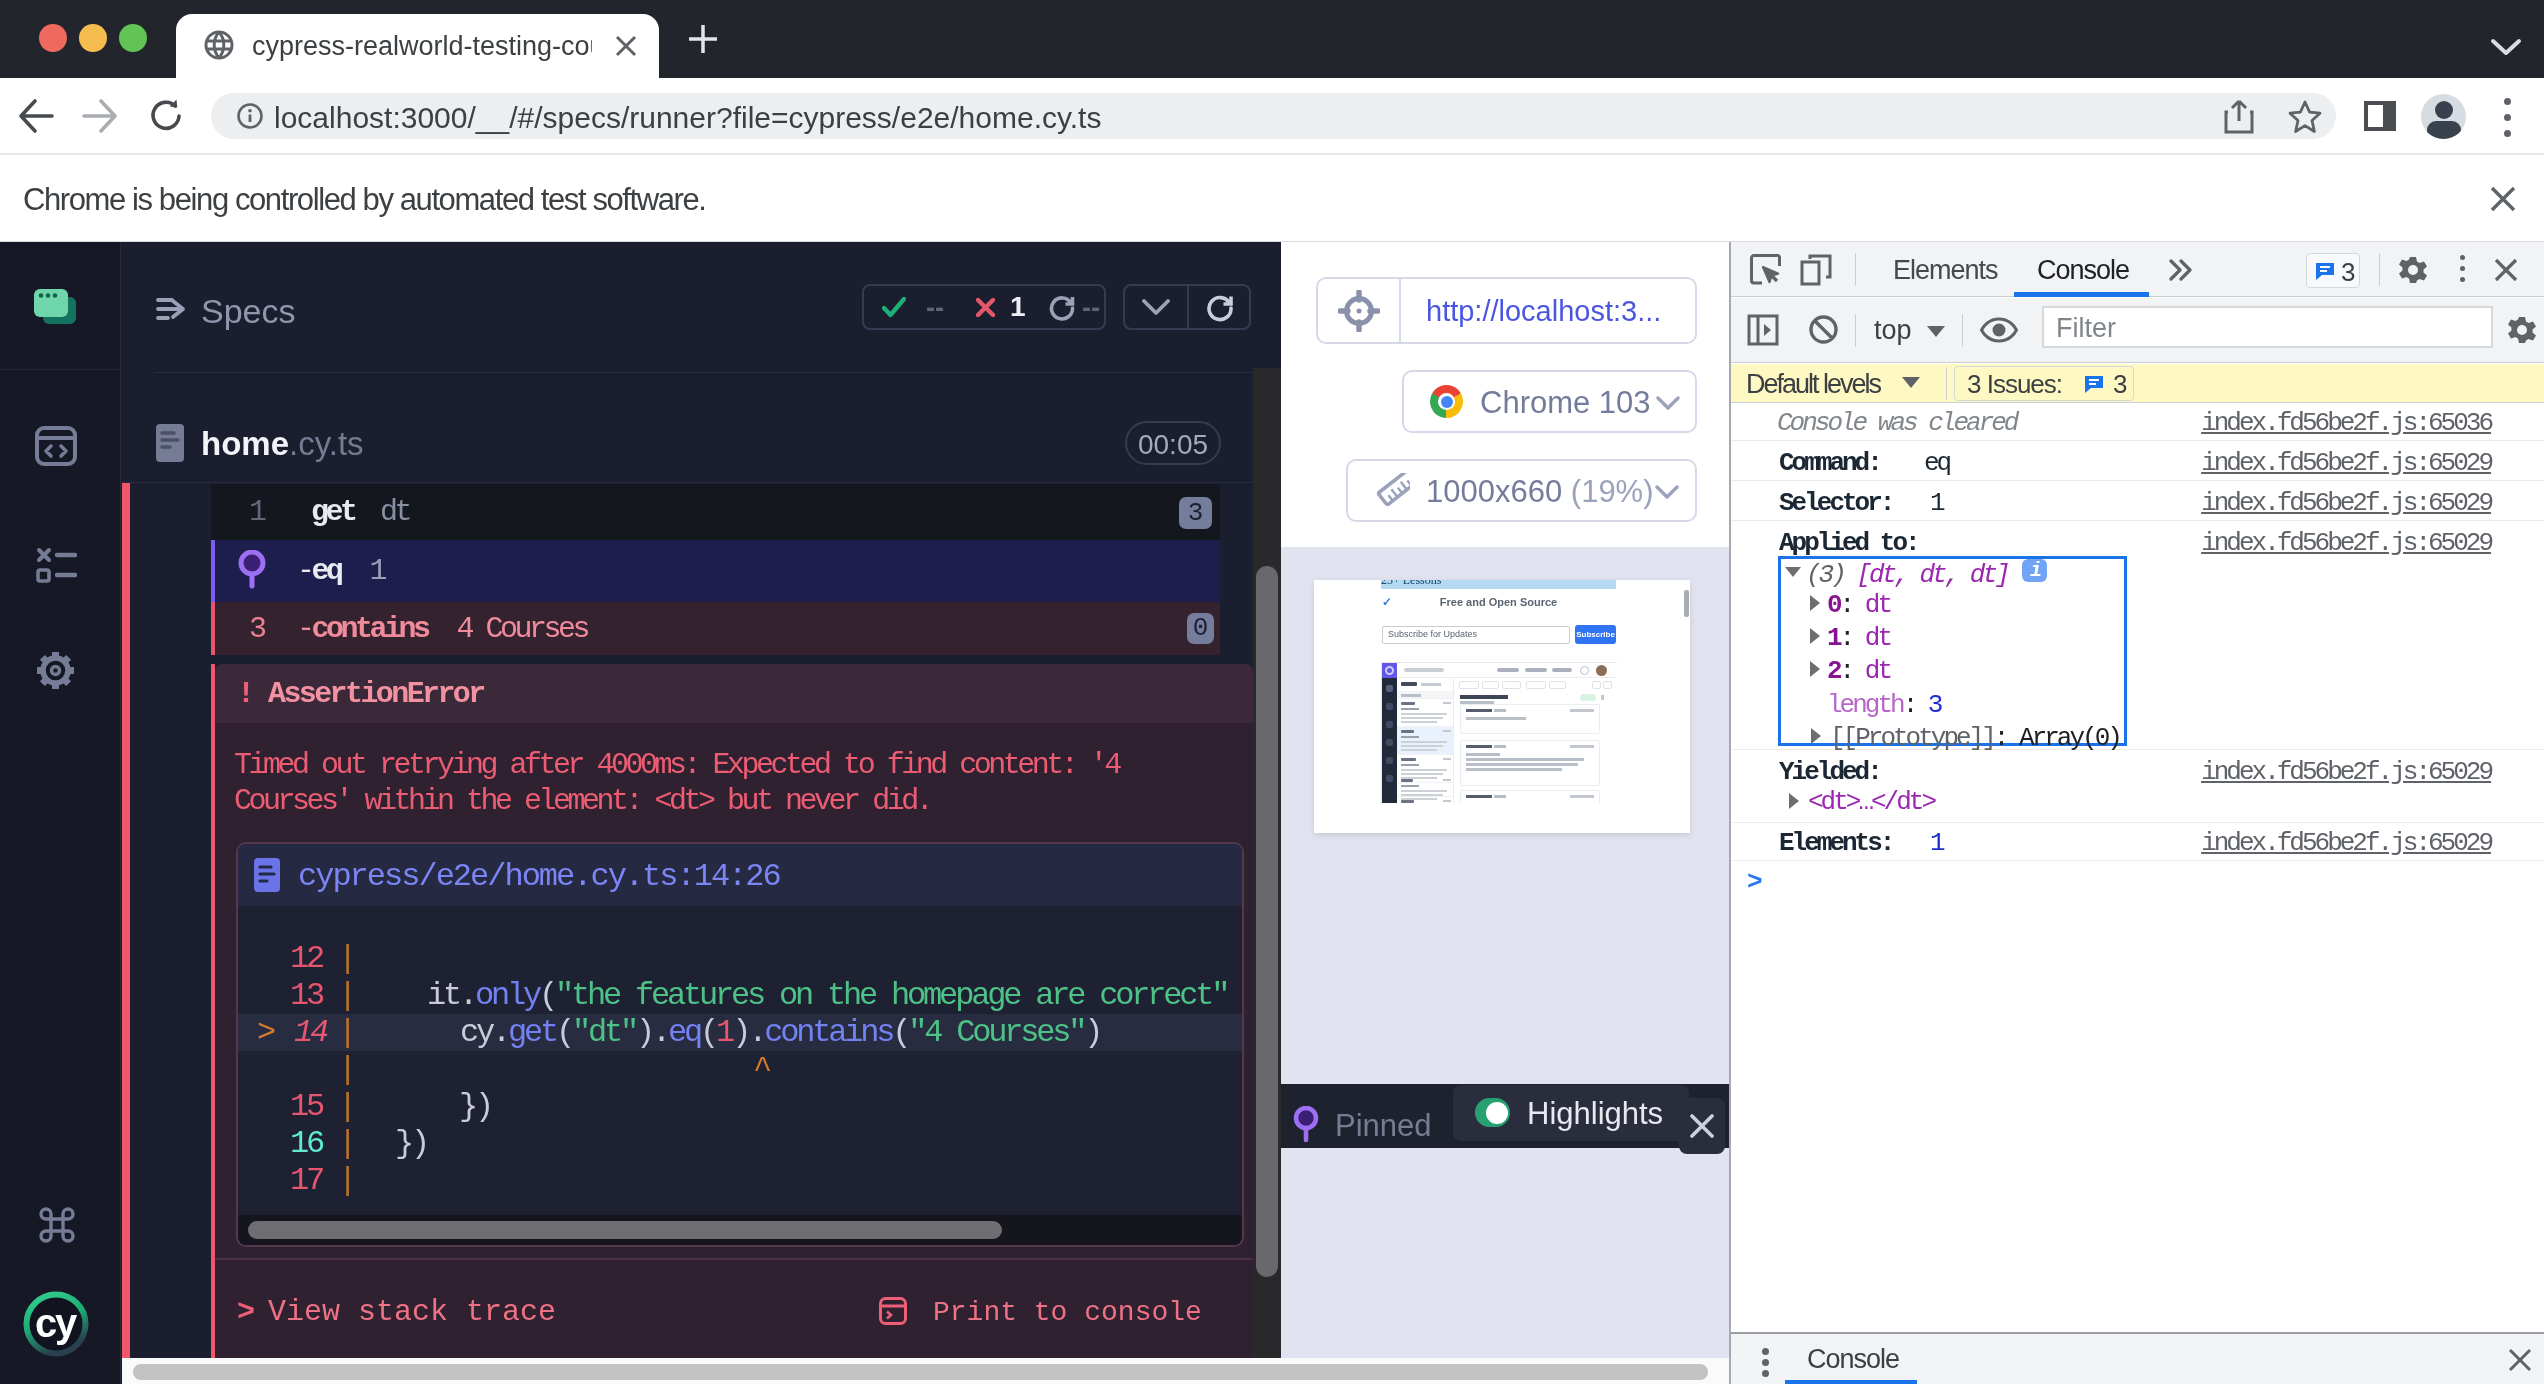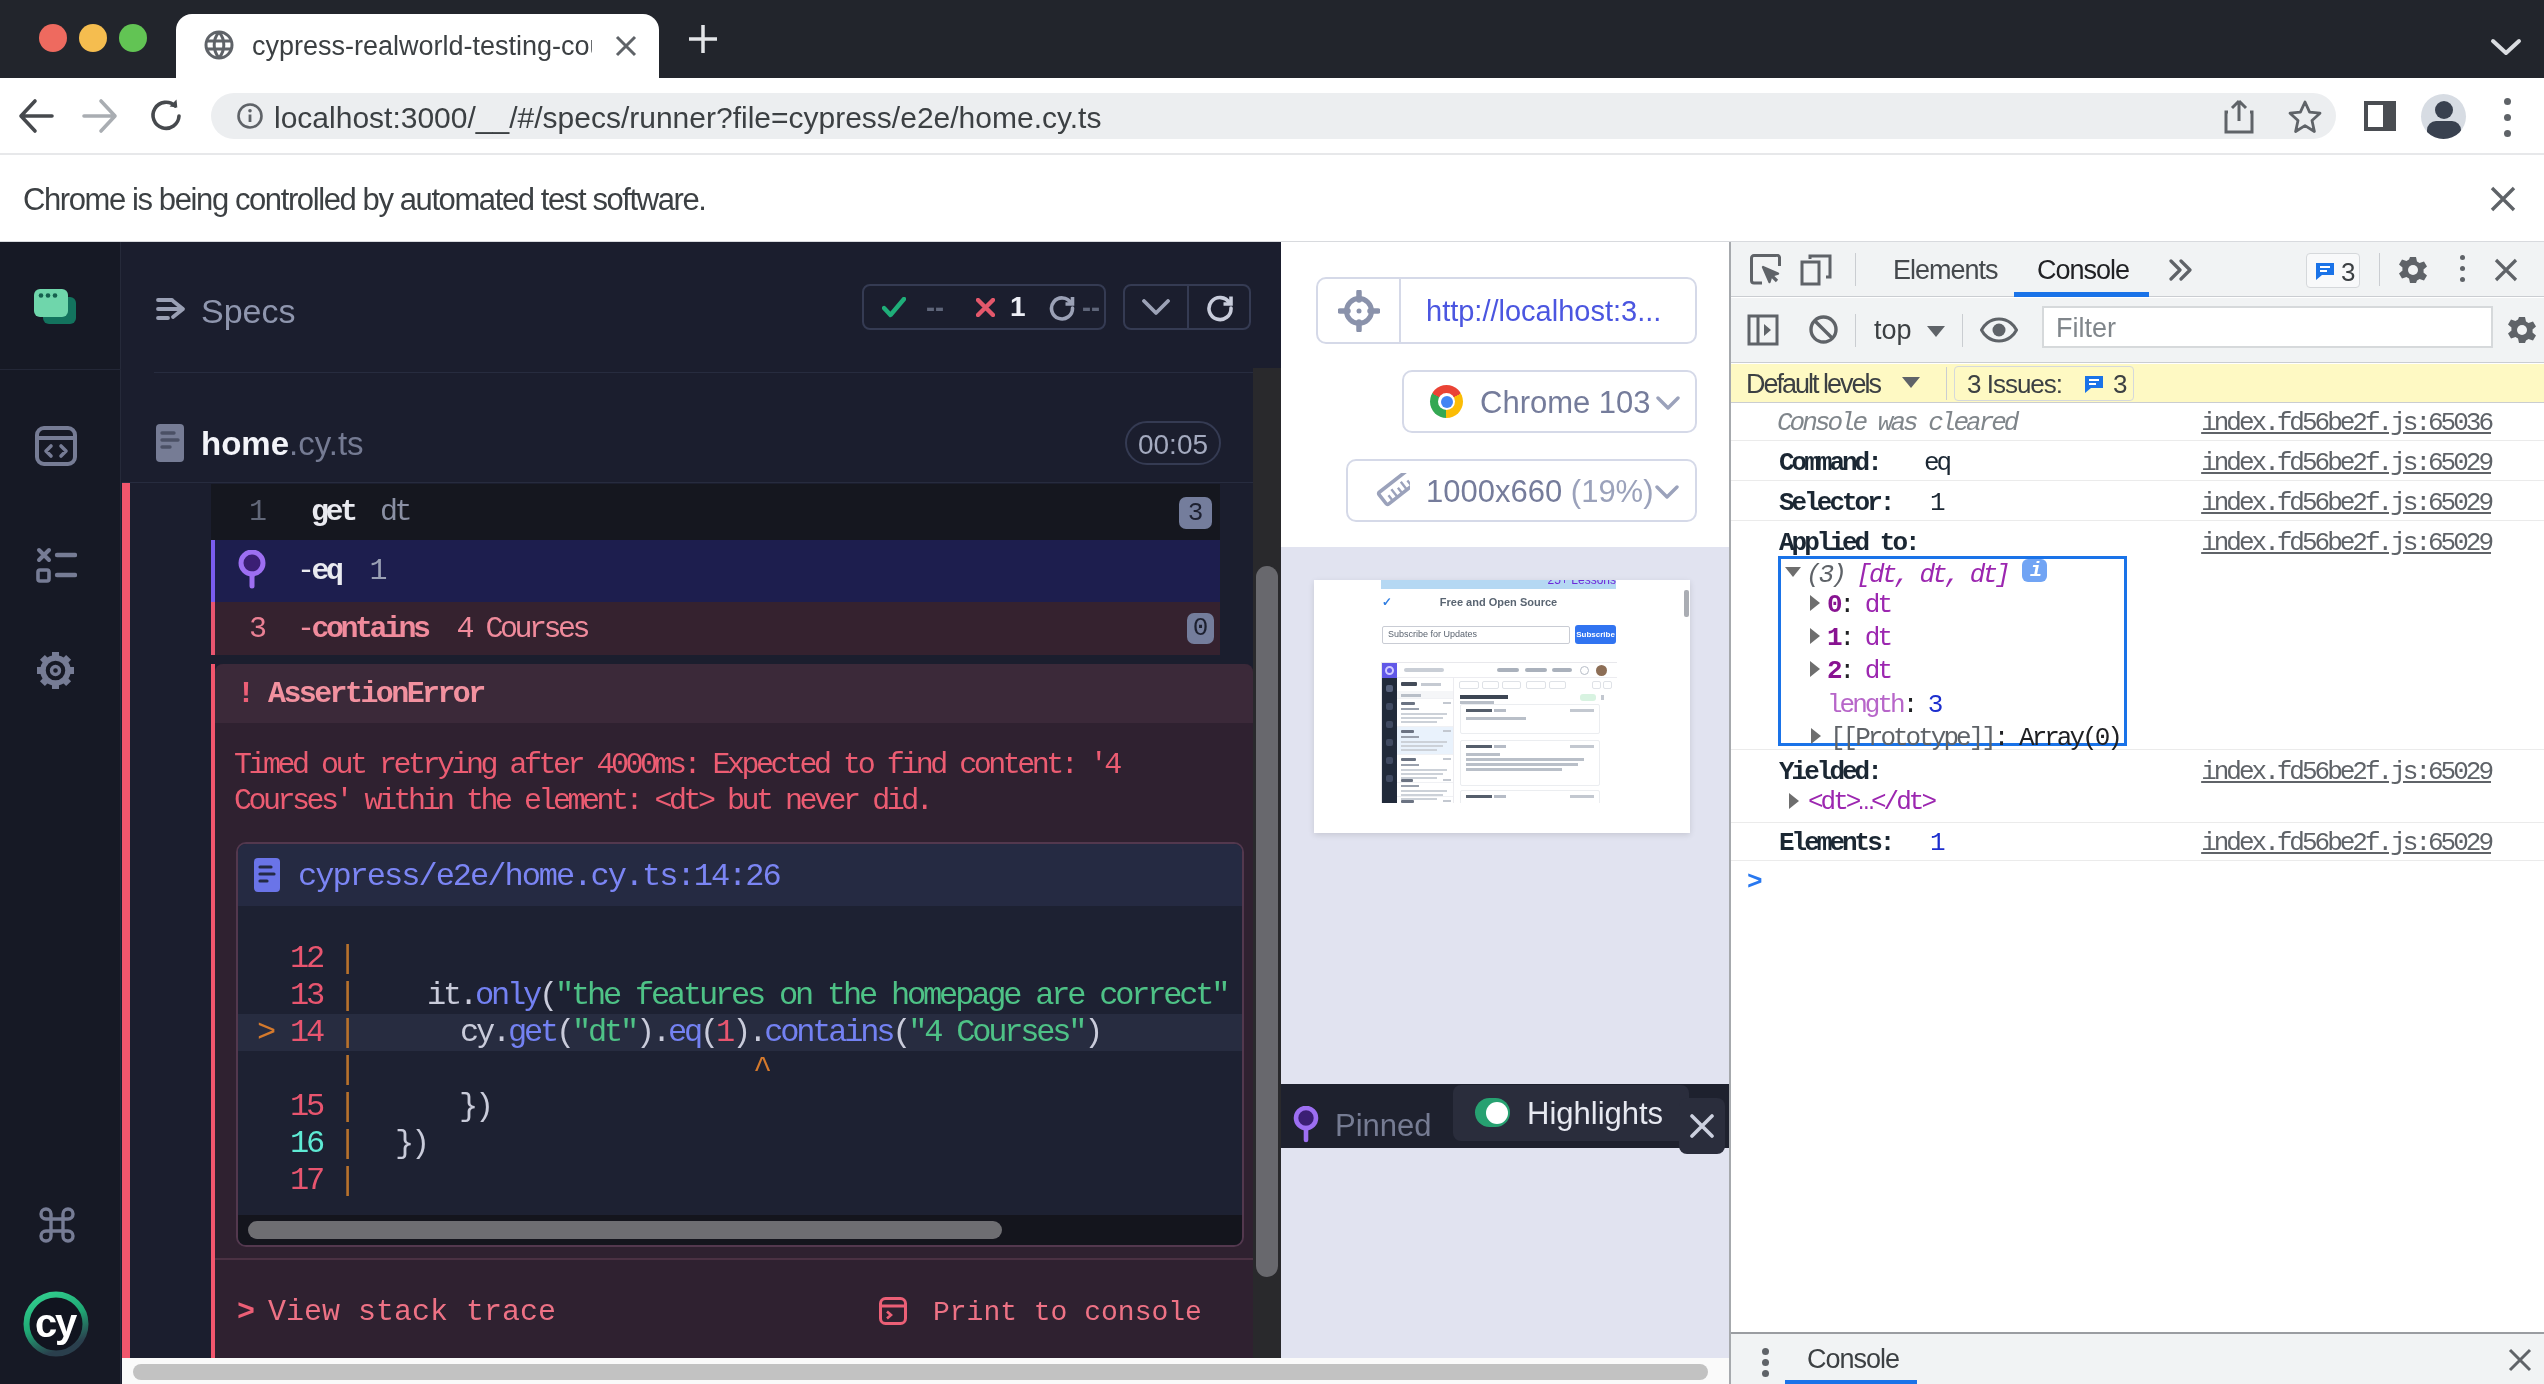--- a/index.html
+++ b/index.html
@@ -204,21 +204,21 @@
           <path d="M6 9 H17 M6 16 H20 M6 23 H13" stroke="#232944" stroke-width="3.2" stroke-linecap="round"></path>
         </svg>
         <div class="abs mono" style="left:60px;top:14px;font-size:32px;letter-spacing:-2px;color:#7b85f4;">cypress/e2e/home.cy.ts:14:26</div>
       </div>
       <div class="abs" style="left:0;top:170px;width:1004px;height:37px;background:#272c40;"></div>
       <div class="abs mono" style="left:0;top:96px;width:1004px;font-size:32px;letter-spacing:-3.2px;line-height:37px;white-space:pre;">
         <div class="abs" style="left:44px;top:0;width:40px;text-align:right;color:#e8556f;">12</div><div class="abs" style="left:100px;top:0;color:#b8722c;">|</div>
         <div class="abs" style="left:44px;top:37px;width:40px;text-align:right;color:#e8556f;">13</div><div class="abs" style="left:100px;top:37px;color:#b8722c;">|</div>
         <div class="abs" style="left:189px;top:37px;color:#c9cbda;">it.<span style="color:#7381f2;">only</span>(<span style="color:#4ec286;">"the features on the homepage are correct"</span></div>
         <div class="abs" style="left:19px;top:74px;color:#d4792c;">&gt;</div>
-        <div class="abs" style="left:44px;top:74px;width:40px;text-align:right;color:#e8556f;">14</div><div class="abs" style="left:100px;top:74px;color:#b8722c;">|</div>
+        <div class="abs" style="left:52px;top:74px;width:40px;text-align:center;color:#e8556f;font-style:italic;">14</div><div class="abs" style="left:100px;top:74px;color:#b8722c;">|</div>
         <div class="abs" style="left:222px;top:74px;color:#c9cbda;">cy.<span style="color:#7381f2;">get</span>(<span style="color:#4ec286;">"dt"</span>).<span style="color:#7381f2;">eq</span>(<span style="color:#e8556f;">1</span>).<span style="color:#7381f2;">contains</span>(<span style="color:#4ec286;">"4 Courses"</span>)</div>
         <div class="abs" style="left:100px;top:111px;color:#b8722c;">|</div>
         <div class="abs" style="left:515px;top:111px;color:#d4792c;">^</div>
         <div class="abs" style="left:44px;top:148px;width:40px;text-align:right;color:#e8556f;">15</div><div class="abs" style="left:100px;top:148px;color:#b8722c;">|</div>
         <div class="abs" style="left:189px;top:148px;color:#c9cbda;">  })</div>
         <div class="abs" style="left:44px;top:185px;width:40px;text-align:right;color:#5eead4;">16</div><div class="abs" style="left:100px;top:185px;color:#b8722c;">|</div>
         <div class="abs" style="left:157px;top:185px;color:#c9cbda;">})</div>
         <div class="abs" style="left:44px;top:222px;width:40px;text-align:right;color:#e8556f;">17</div><div class="abs" style="left:100px;top:222px;color:#b8722c;">|</div>
       </div>
       <div class="abs" style="left:0;top:371px;width:1004px;height:30px;background:#14151d;">
@@ -269,21 +269,21 @@
           </g>
       </svg>
       <div class="abs" style="left:78px;top:13px;font-size:31px;color:#757c9b;">1000x660 <span style="color:#9ba2bb;">(19%)</span></div>
       <svg class="abs" style="left:307px;top:24px;" width="24" height="15" viewBox="0 0 24 15">
           <path d="M2 2 L12 12 L22 2" fill="none" stroke="#9ba2bb" stroke-width="3.4" stroke-linecap="round" stroke-linejoin="round"></path>
         </svg>
     </div>
 
     <div class="abs" style="left:33px;top:338px;width:376px;height:253px;background:#fff;box-shadow:0 2px 6px rgba(0,0,0,0.12);">
       <div class="abs" style="left:67px;top:0;width:235px;height:9px;background:#b5d8f3;overflow:hidden;">
-        <div class="abs" style="left:0;top:-7px;width:235px;text-align:right;font-size:12px;color:#6d28d9;">25+ Lessons</div>
+        <div class="abs" style="left:0;top:-7px;width:235px;text-align:left;font-size:12px;color:#0c4a6e;font-family:Liberation Serif, serif;">25+ Lessons</div>
       </div>
       <div class="abs" style="left:68px;top:15px;font-size:12px;color:#2f7de1;font-weight:700;">✓</div>
       <div class="abs" style="left:67px;top:16px;width:235px;text-align:center;font-size:11px;font-weight:700;color:#5a6572;">Free and Open Source</div>
       <div class="abs" style="left:68px;top:46px;width:188px;height:18px;border:1px solid #c9ccd4;border-radius:2px;">
         <div style="margin:2px 0 0 5px;font-size:9px;color:#5b6470;">Subscribe for Updates</div>
       </div>
       <div class="abs" style="left:261px;top:45px;width:41px;height:19px;background:#3174f1;border-radius:3px;text-align:center;color:#fff;font-size:8px;font-weight:700;line-height:19px;">Subscribe</div>
 
       <div class="abs" style="left:67px;top:82px;width:236px;height:141px;border:1px solid #e8e8ec;">
         <div class="abs" style="left:0;top:0;width:15px;height:15px;background:#6158e8;"></div>

